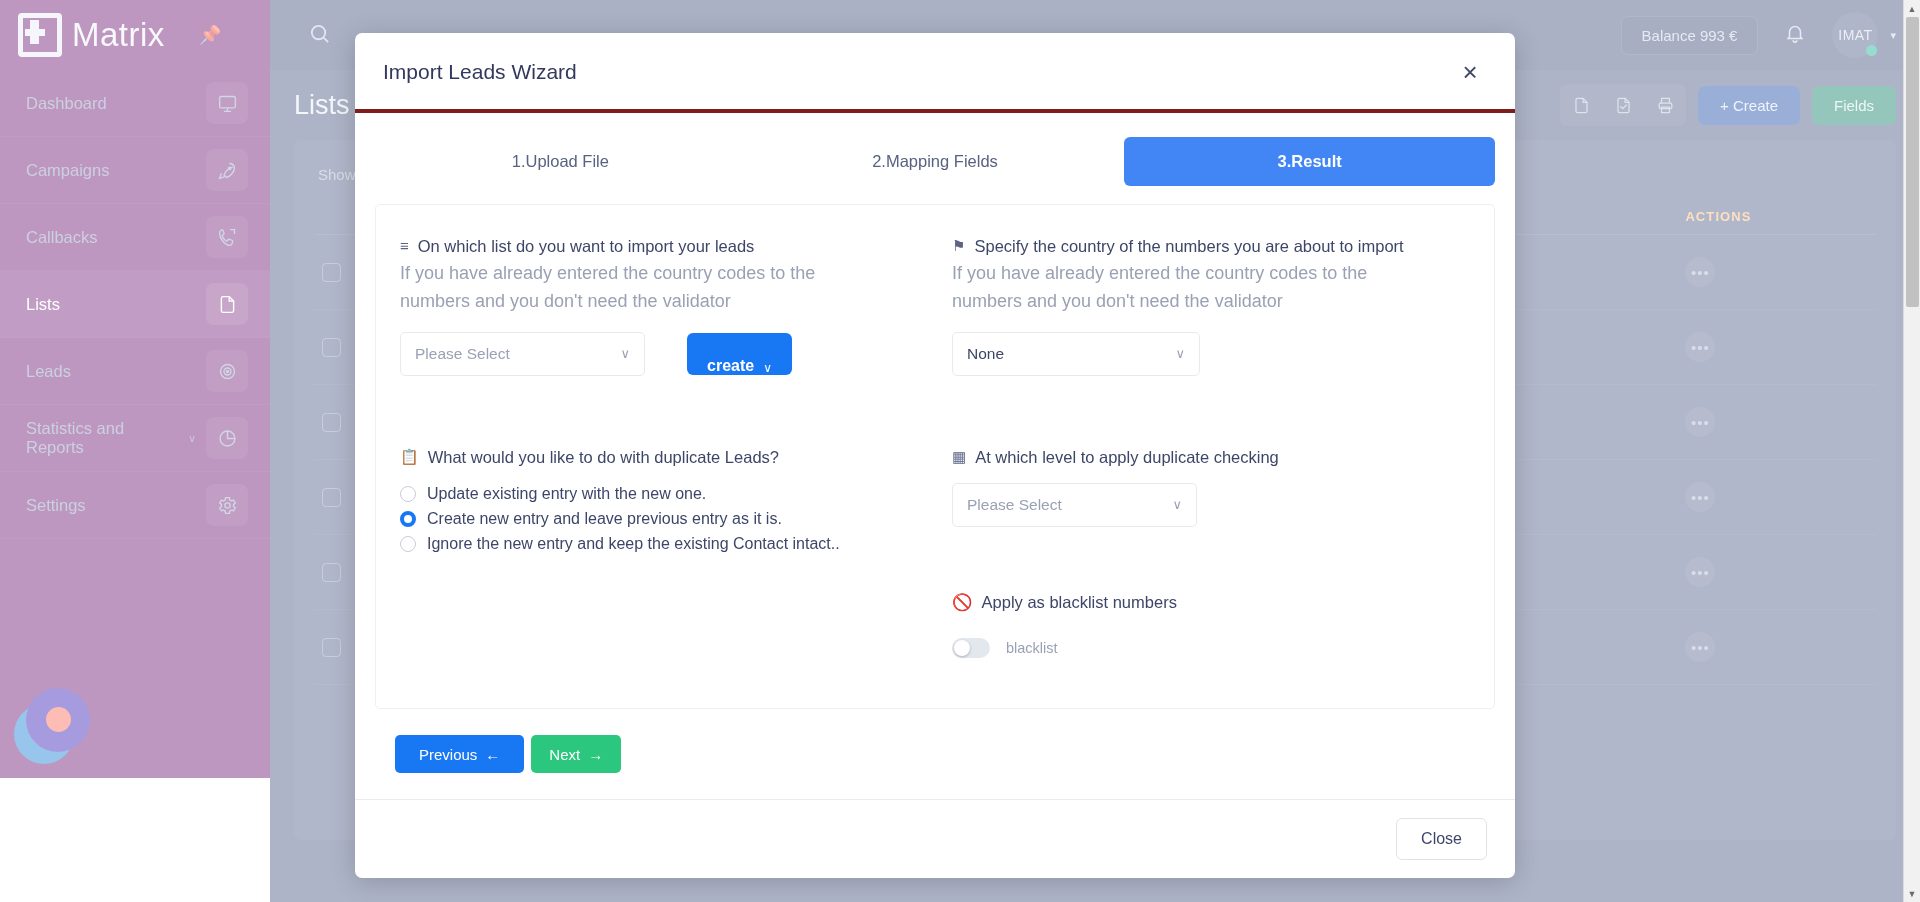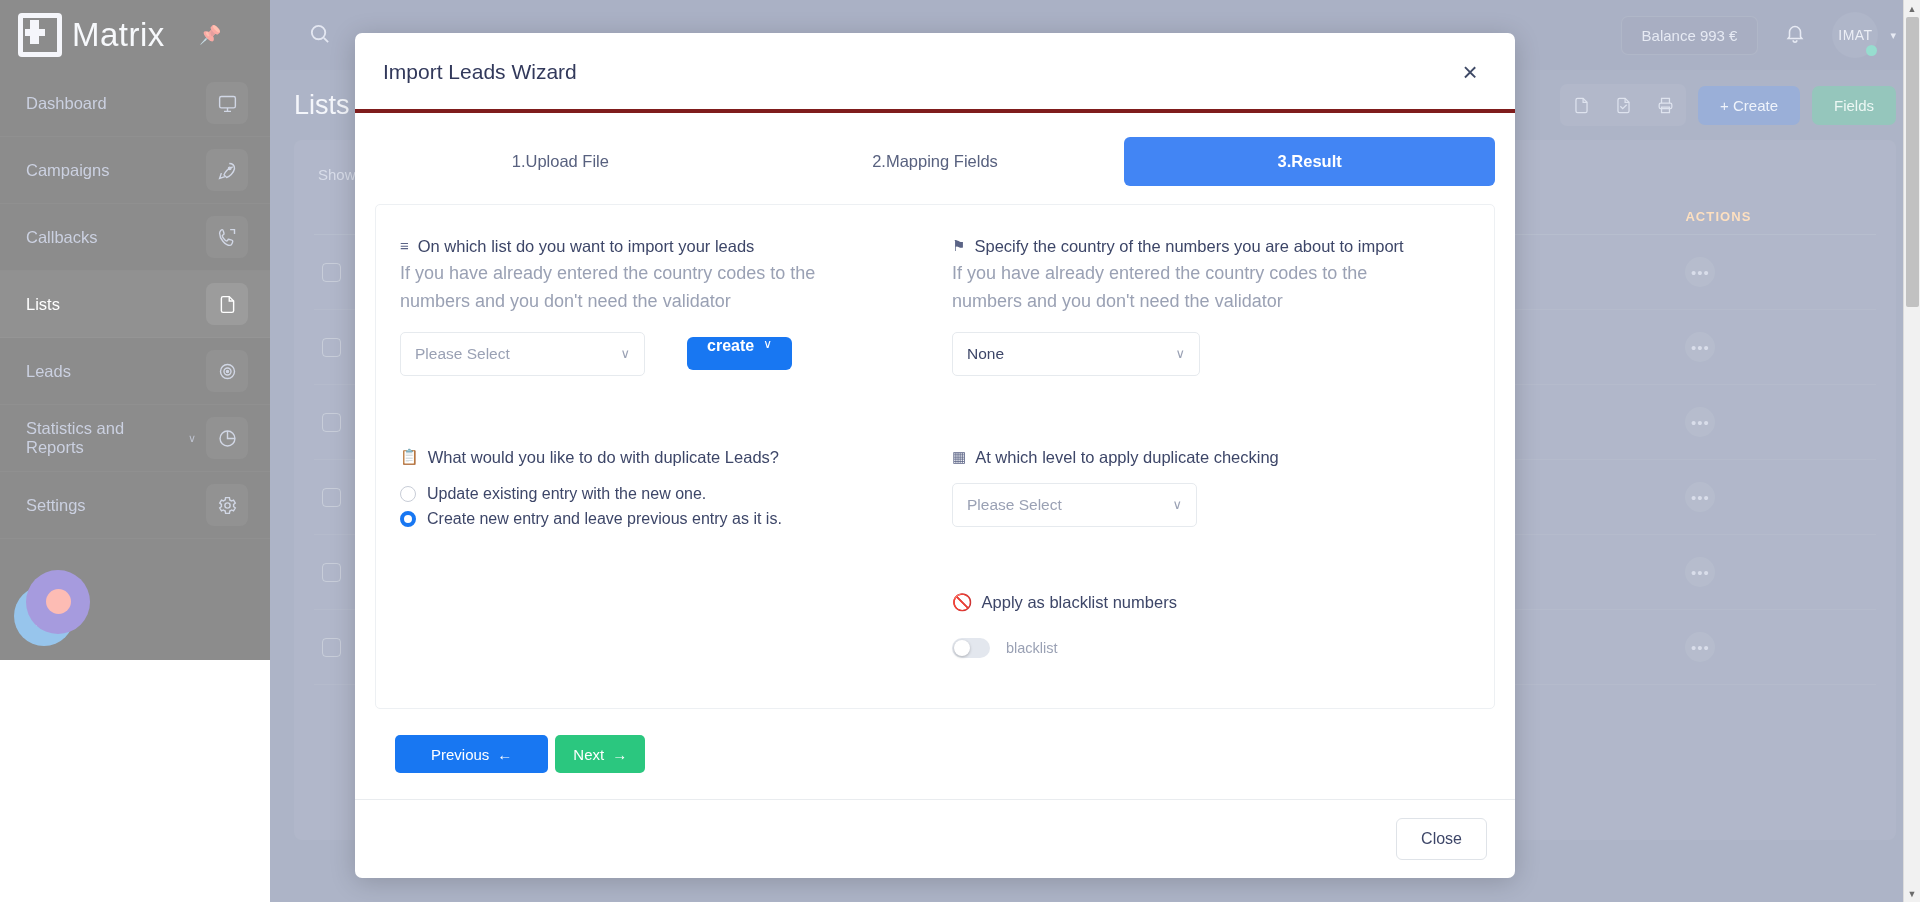--- a/index.html
+++ b/index.html
@@ -8,22 +8,22 @@
     font-family: "Liberation Sans", sans-serif;
     overflow: hidden;
     background: #fff;
   }
   #app { position: relative; width: 1920px; height: 902px; }
 
   
   .bg-layer { position: absolute; inset: 0; }
 
   .sidebar {
-    position: absolute; left: 0; top: 0; width: 270px; height: 660px;
-    background: #000000;
+    position: absolute; left: 0; top: 0; width: 270px; height: 778px;
+    background: #701a75;
   }
   .brand {
     display: flex; align-items: center; height: 70px; padding-left: 18px; gap: 10px;
   }
   .brand-logo {
     width: 44px; height: 44px; border: 5px solid #e9ecf5; border-radius: 4px;
     position: relative;
   }
   .brand-logo::after {
     content:""; position:absolute; left:7px; top:2px; width:9px; height:24px;
@@ -212,23 +212,23 @@
   }
   .ctl-row { display:flex; align-items:center; gap:42px; margin-top:16px; }
   .select {
     width:245px; height:44px; border:1px solid #e6eaee; border-radius:5px;
     display:flex; align-items:center; padding:0 14px; font-size:15.5px;
     color:#9aa1b4; background:#fff;
   }
   .select.filled { color:#3d4668; width:248px; }
   .select .chev { margin-left:auto; color:#9aa1b4; font-size:13px; }
   .btn-create-sm {
-    background:#1877f2; color:#fff; border:none; height:33px;
+    background:#1877f2; color:#fff; border:none; height:42px;
     padding:0 20px; border-radius:6px; font-size:16px; font-weight:700;
-    display:flex; align-items:flex-start; gap:9px;
+    display:flex; align-items:flex-end; gap:9px;
   }
   .btn-create-sm .chev { font-size:12px; font-weight:400; }
 
   .row2 { margin-top:72px; }
   .radio-list { margin-top:18px; }
   .radio-item {
     display:flex; align-items:center; gap:11px; margin-bottom:7px;
     font-size:16px; color:#3d4668;
   }
   .radio {
@@ -246,21 +246,21 @@
     position:relative;
   }
   .toggle::after {
     content:""; position:absolute; left:2px; top:2px; width:16px; height:16px;
     border-radius:50%; background:#fff; box-shadow:0 1px 3px rgba(0,0,0,.25);
   }
   .toggle-label { color:#9aa1b4; font-size:14.5px; }
 
   .nav-btns { display:flex; gap:7px; padding:26px 20px 0; }
   .btn-prev {
-    background:#1877f2; color:#fff; border:none; height:38px; padding:0 36px;
+    background:#1877f2; color:#fff; border:none; height:38px; padding:0 24px;
     border-radius:5px; font-size:15px; display:flex; align-items:center; gap:8px;
   }
   .btn-next {
     background:#2bc77f; color:#fff; border:none; height:38px; padding:0 18px;
     border-radius:5px; font-size:15px; display:flex; align-items:center; gap:8px;
   }
   .modal-footer {
     border-top:1px solid #e9ecef; padding:18px 28px; display:flex; justify-content:flex-end;
     margin-top:auto;
   }
@@ -582,20 +582,24 @@
             </div>
             <div class="radio-list">
               <div class="radio-item">
                 <span class="radio"></span>
                 <span>Update existing entry with the new one.</span>
               </div>
               <div class="radio-item">
                 <span class="radio checked"></span>
                 <span>Create new entry and leave previous entry as it is.</span>
               </div>
+              <div class="radio-item">
+                <span class="radio"></span>
+                <span>Ignore the new entry and keep the existing Contact intact..</span>
+              </div>
             </div>
           </div>
 
           <div class="row2">
             <div class="field-title">
               <span class="ico">▦</span>
               <span>At which level to apply duplicate checking</span>
             </div>
             <div class="ctl-row">
               <div class="select">

